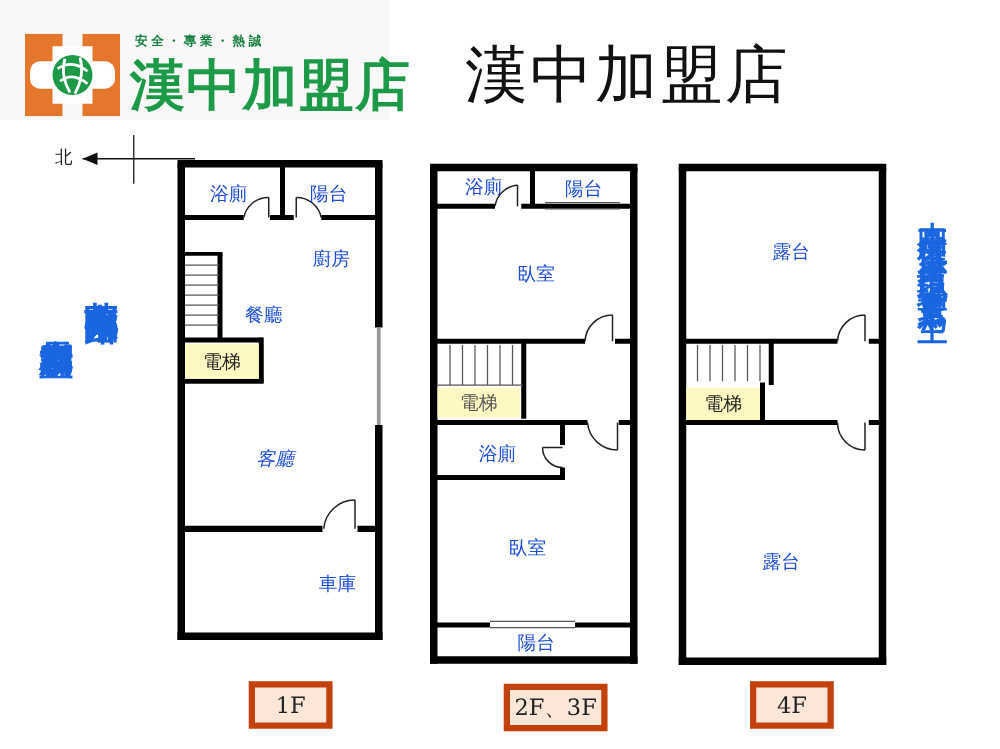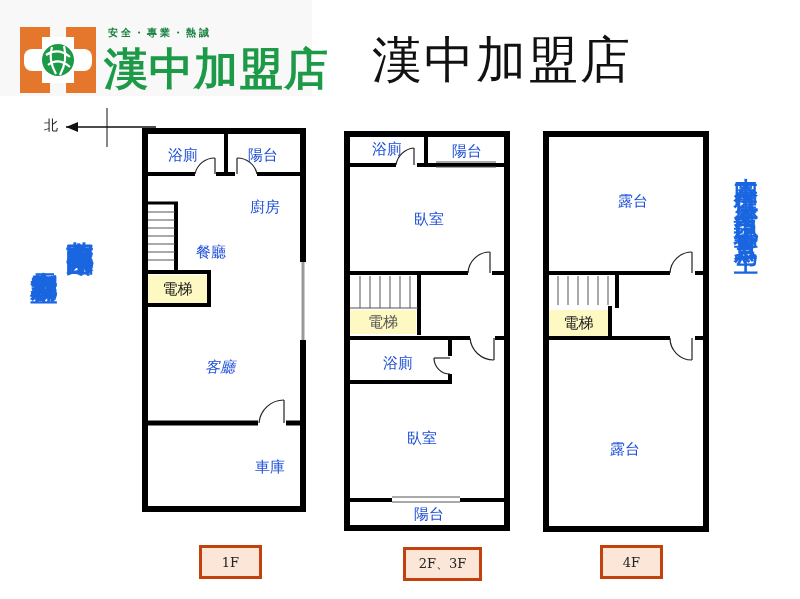--- a/index.html
+++ b/index.html
@@ -14,21 +14,21 @@
   
   .north-label{left:44px;top:117px;font-size:14px;color:#222;}
   
   .vtext{font-family:"DejaVu Sans",sans-serif;font-weight:bold;color:#1a66e0;writing-mode:vertical-rl;text-orientation:upright;letter-spacing:1px;}
   .vt-road{left:64px;top:220px;font-size:27px;line-height:32px;}
   .vt-villa{left:28px;top:250px;font-size:27px;line-height:32px;}
   .vt-note{left:731px;top:158px;font-size:24px;line-height:30px;font-weight:bold;letter-spacing:6px;}
   
   .room-label{position:absolute;font-size:15px;color:#1d4ed8;white-space:nowrap;}
   .elev{position:absolute;background:#fef9c3;font-size:15px;color:#222;display:flex;align-items:center;justify-content:center;}
-  .floor-tag{position:absolute;background:#fbe6d8;border:3px solid #c2410c;font-size:13px;color:#222;display:flex;align-items:center;justify-content:center;height:28px;}
+  .floor-tag{position:absolute;background:#fbe6d8;border:5px solid #c2410c;font-size:18px;color:#222;display:flex;align-items:center;justify-content:center;height:28px;}
   svg{position:absolute;left:0;top:0;}
 </style>
 </head>
 <body>
 
 <div class="abs logo-band"></div>
 <svg class="abs logo-mark" width="76" height="66" viewBox="0 0 76 66" style="left:20px;top:27px;">
   <rect x="0" y="0" width="30" height="66" fill="#e5772c"></rect>
   <rect x="46" y="0" width="30" height="66" fill="#e5772c"></rect>
   <rect x="4" y="22" width="68" height="22" rx="8" fill="#ffffff"></rect>

